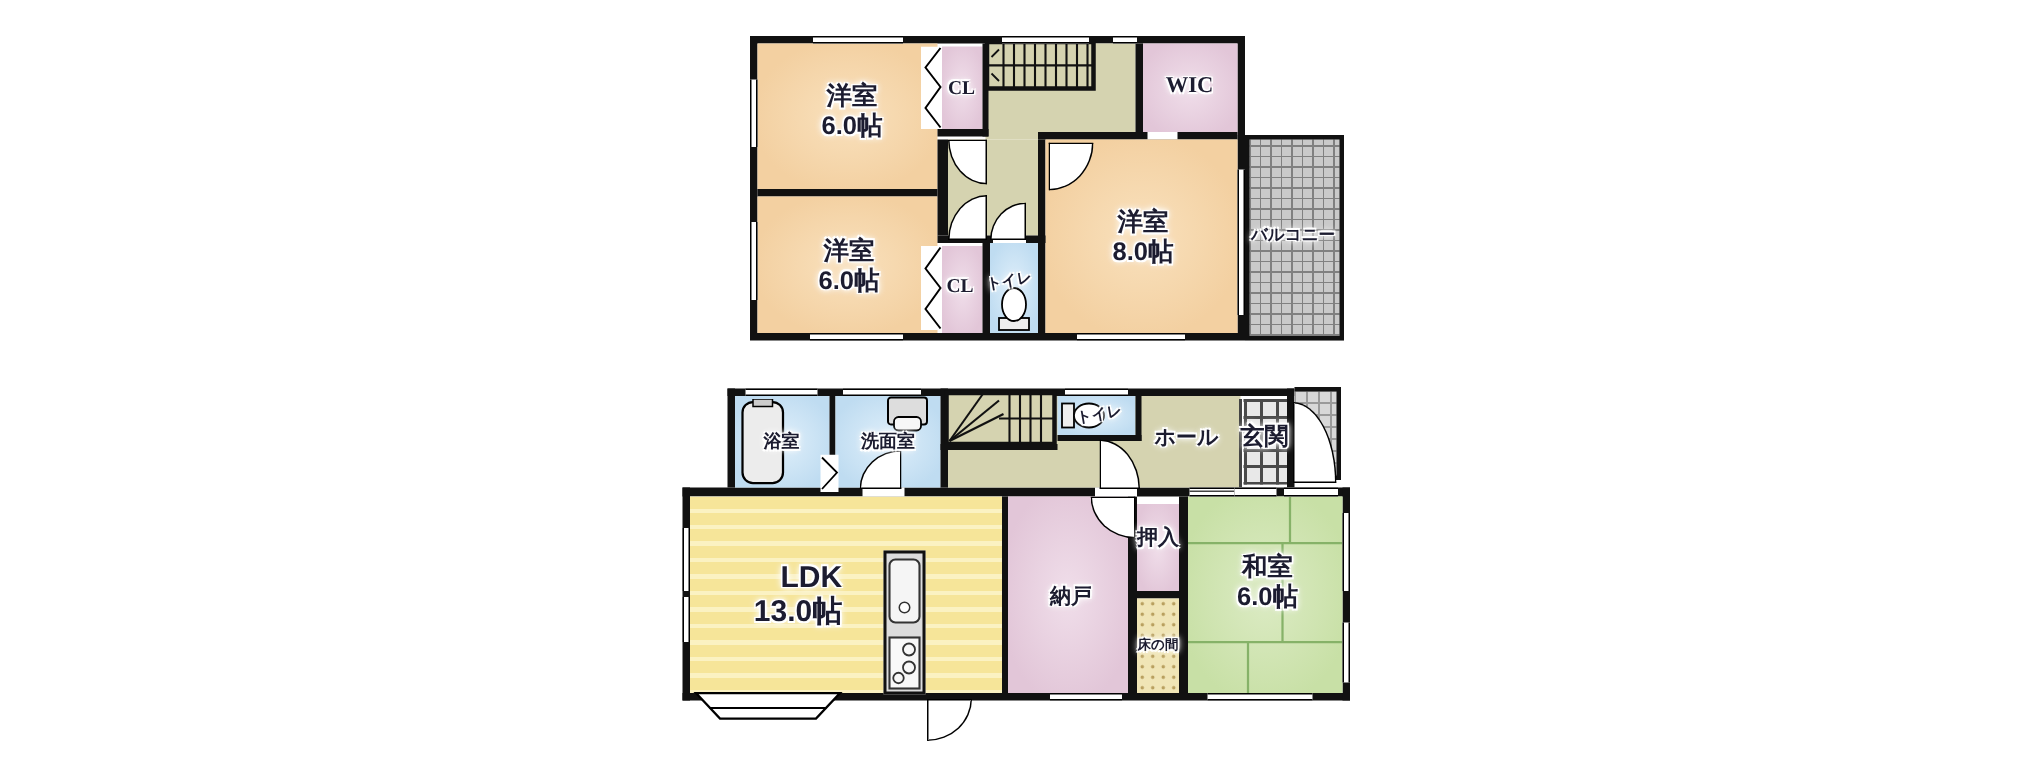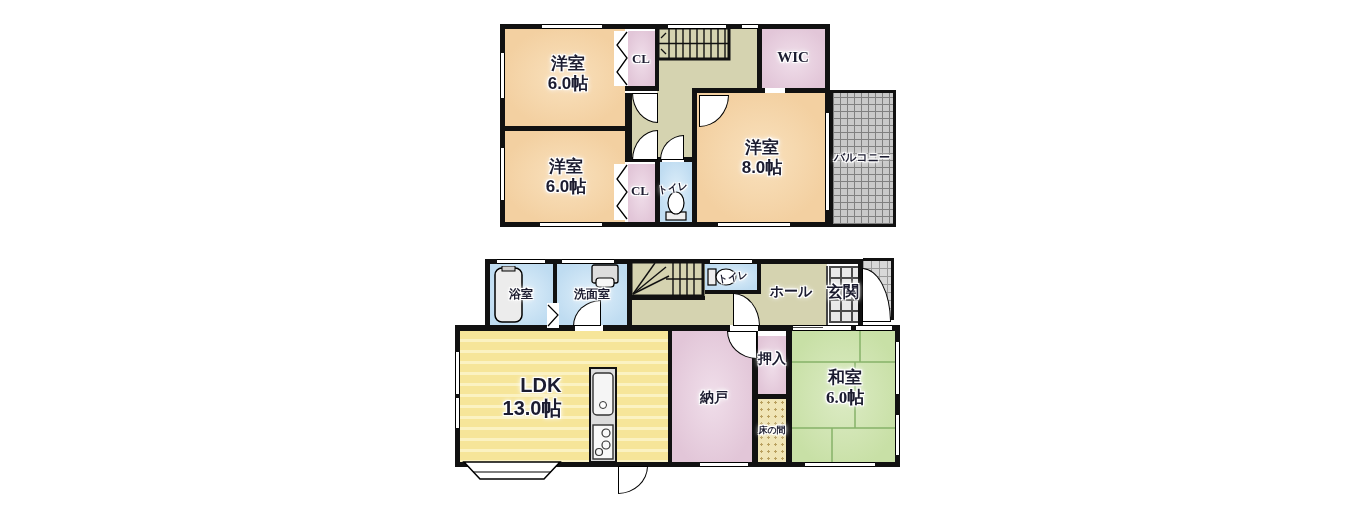--- a/index.html
+++ b/index.html
@@ -256,18 +256,18 @@
   <div class="lbl" style="left:733px;top:277px;font-size:10px;transform:translate(-50%,-50%) rotate(-10deg);">トイレ</div>
   <div class="lbl" style="left:791px;top:291px;font-size:14px;">ホール</div>
   <div class="lbl" style="left:843px;top:292px;font-size:16px;">玄関</div>
   <div class="lbl" style="left:532px;top:397px;font-size:20px;text-align:right;">
     <div>LDK</div>
     <div>13.0帖</div>
   </div>
   <div class="lbl" style="left:714px;top:397px;font-size:14px;">納戸</div>
   <div class="lbl" style="left:772px;top:358px;font-size:14px;">押入</div>
   <div class="lbl" style="left:772px;top:430px;font-size:9px;">床の間</div>
-  <div class="lbl" style="left:845px;top:388px;font-size:17px;font-family:Liberation Serif, serif;">
+  <div class="lbl" style="left:845px;top:388px;font-size:17px;">
     <div>和室</div>
     <div>6.0帖</div>
   </div>
 
 </div>
 
 </body></html>

